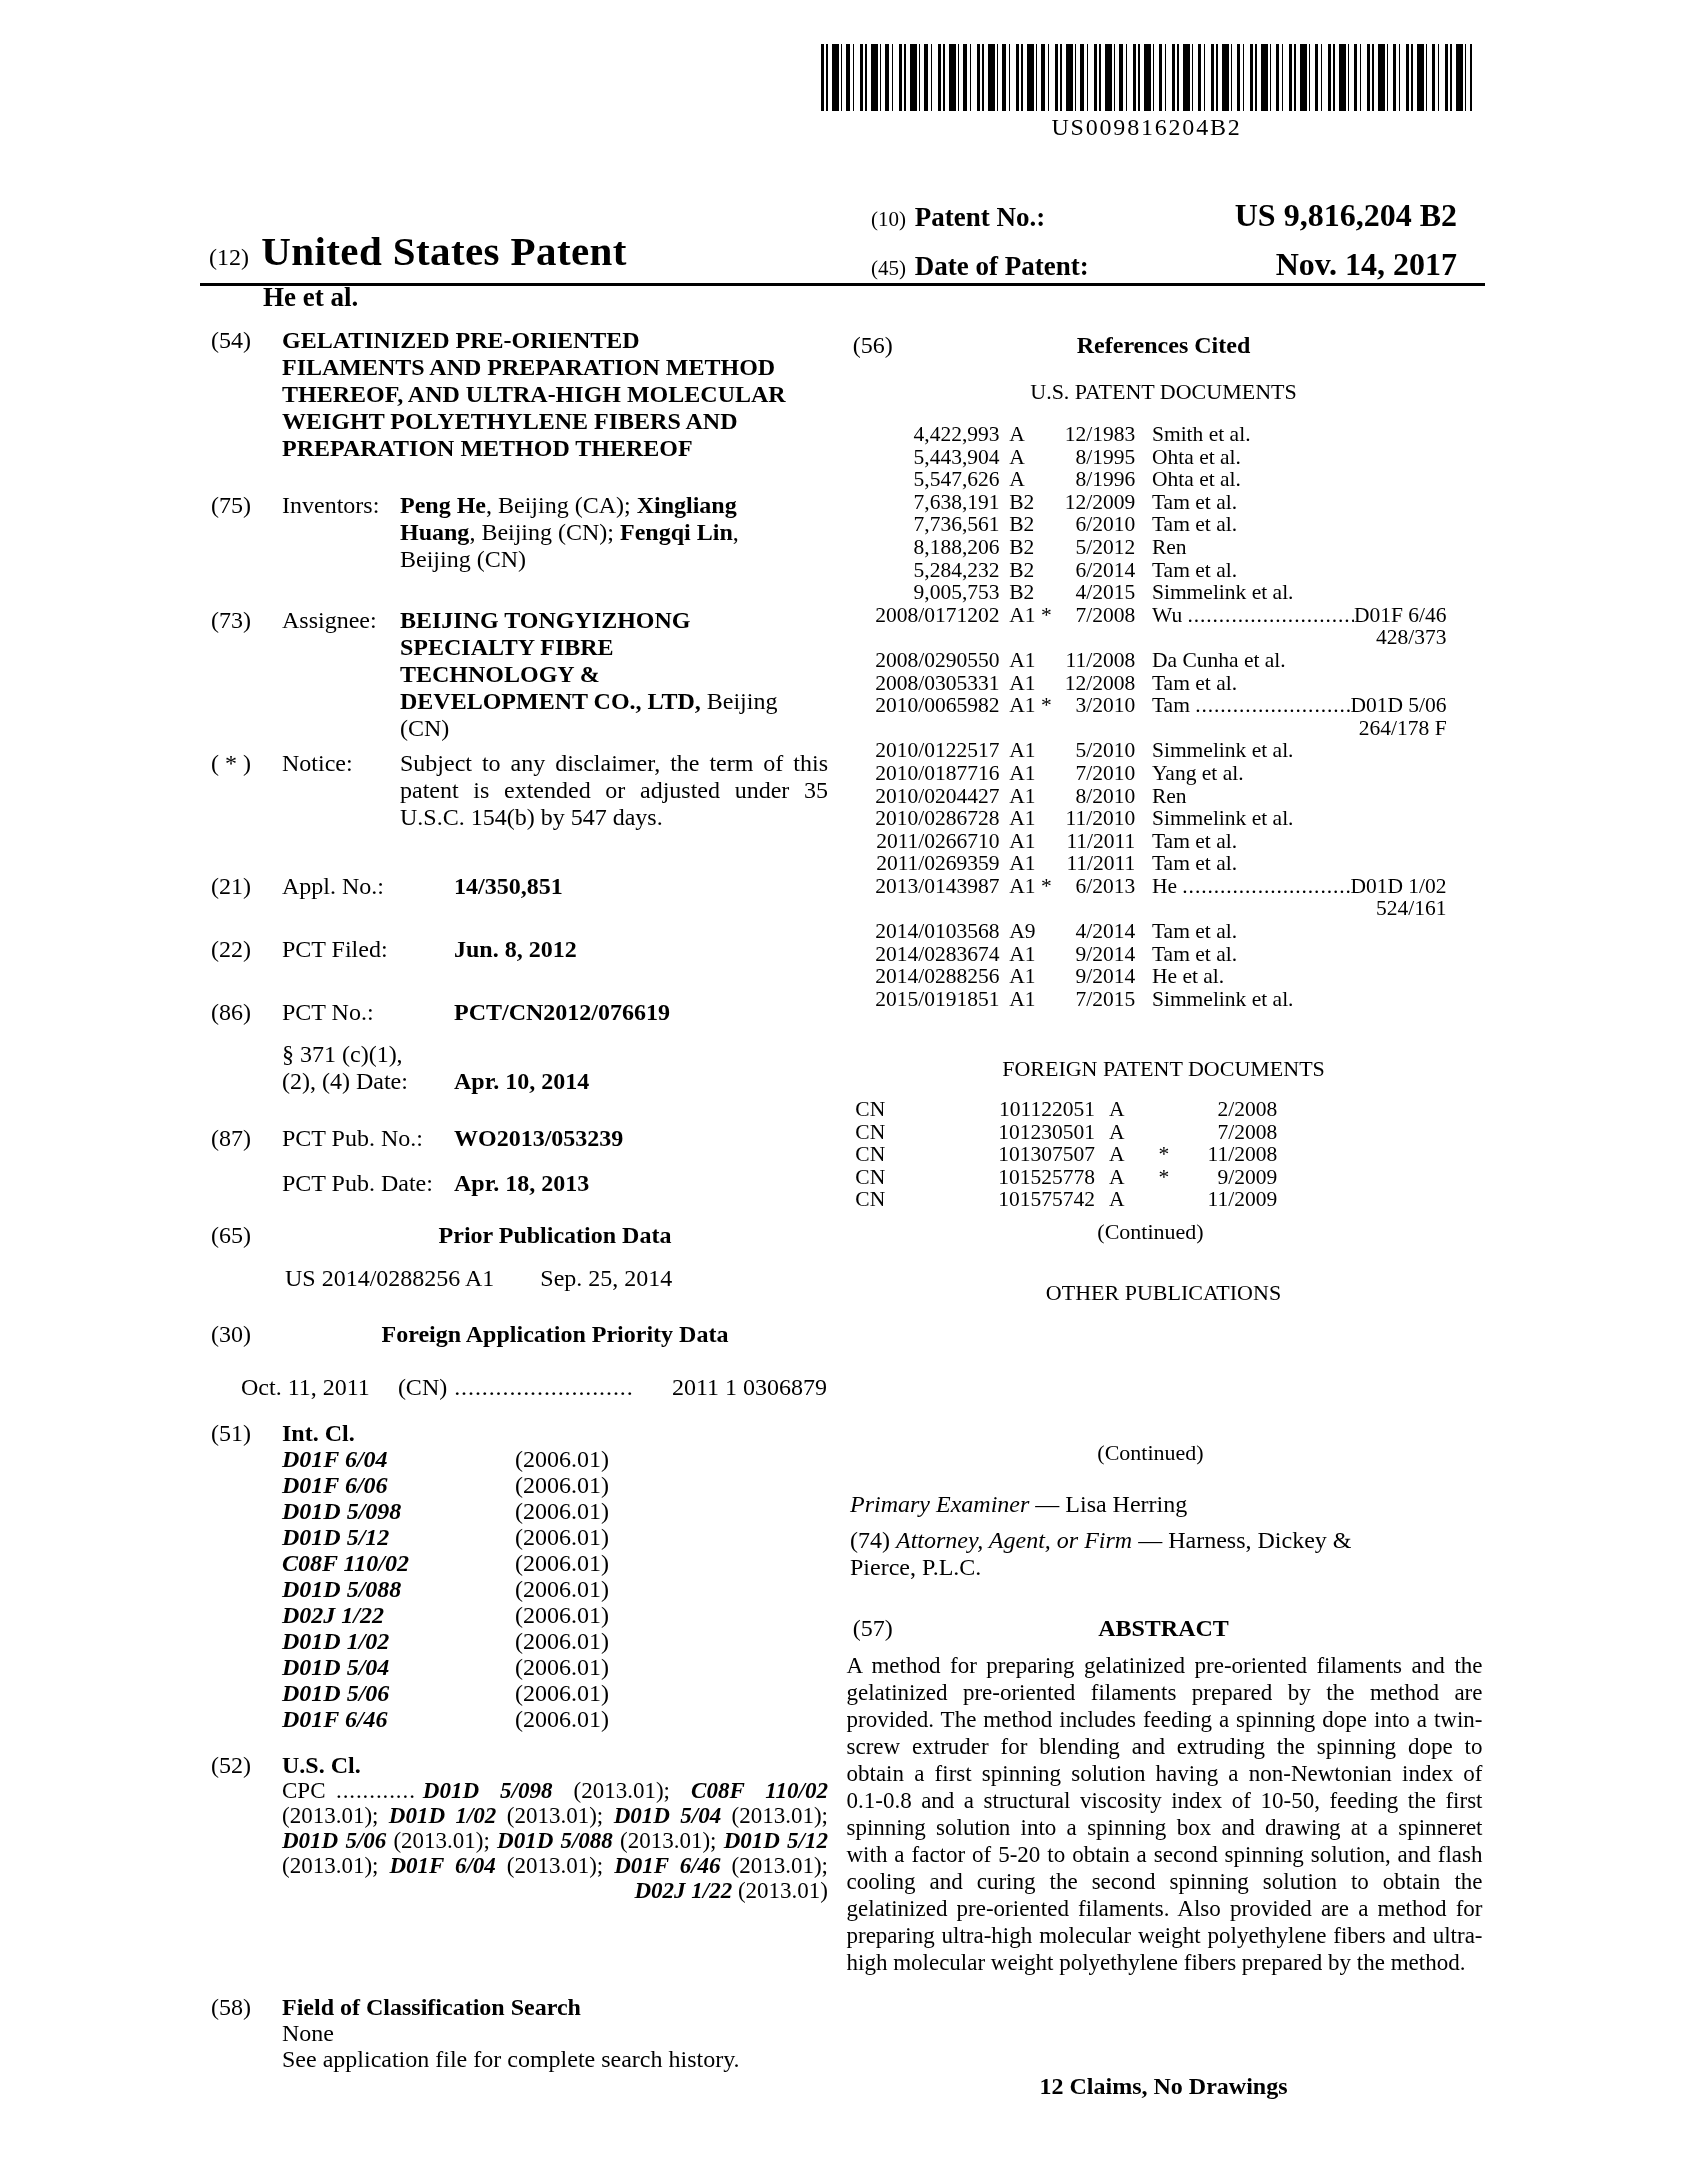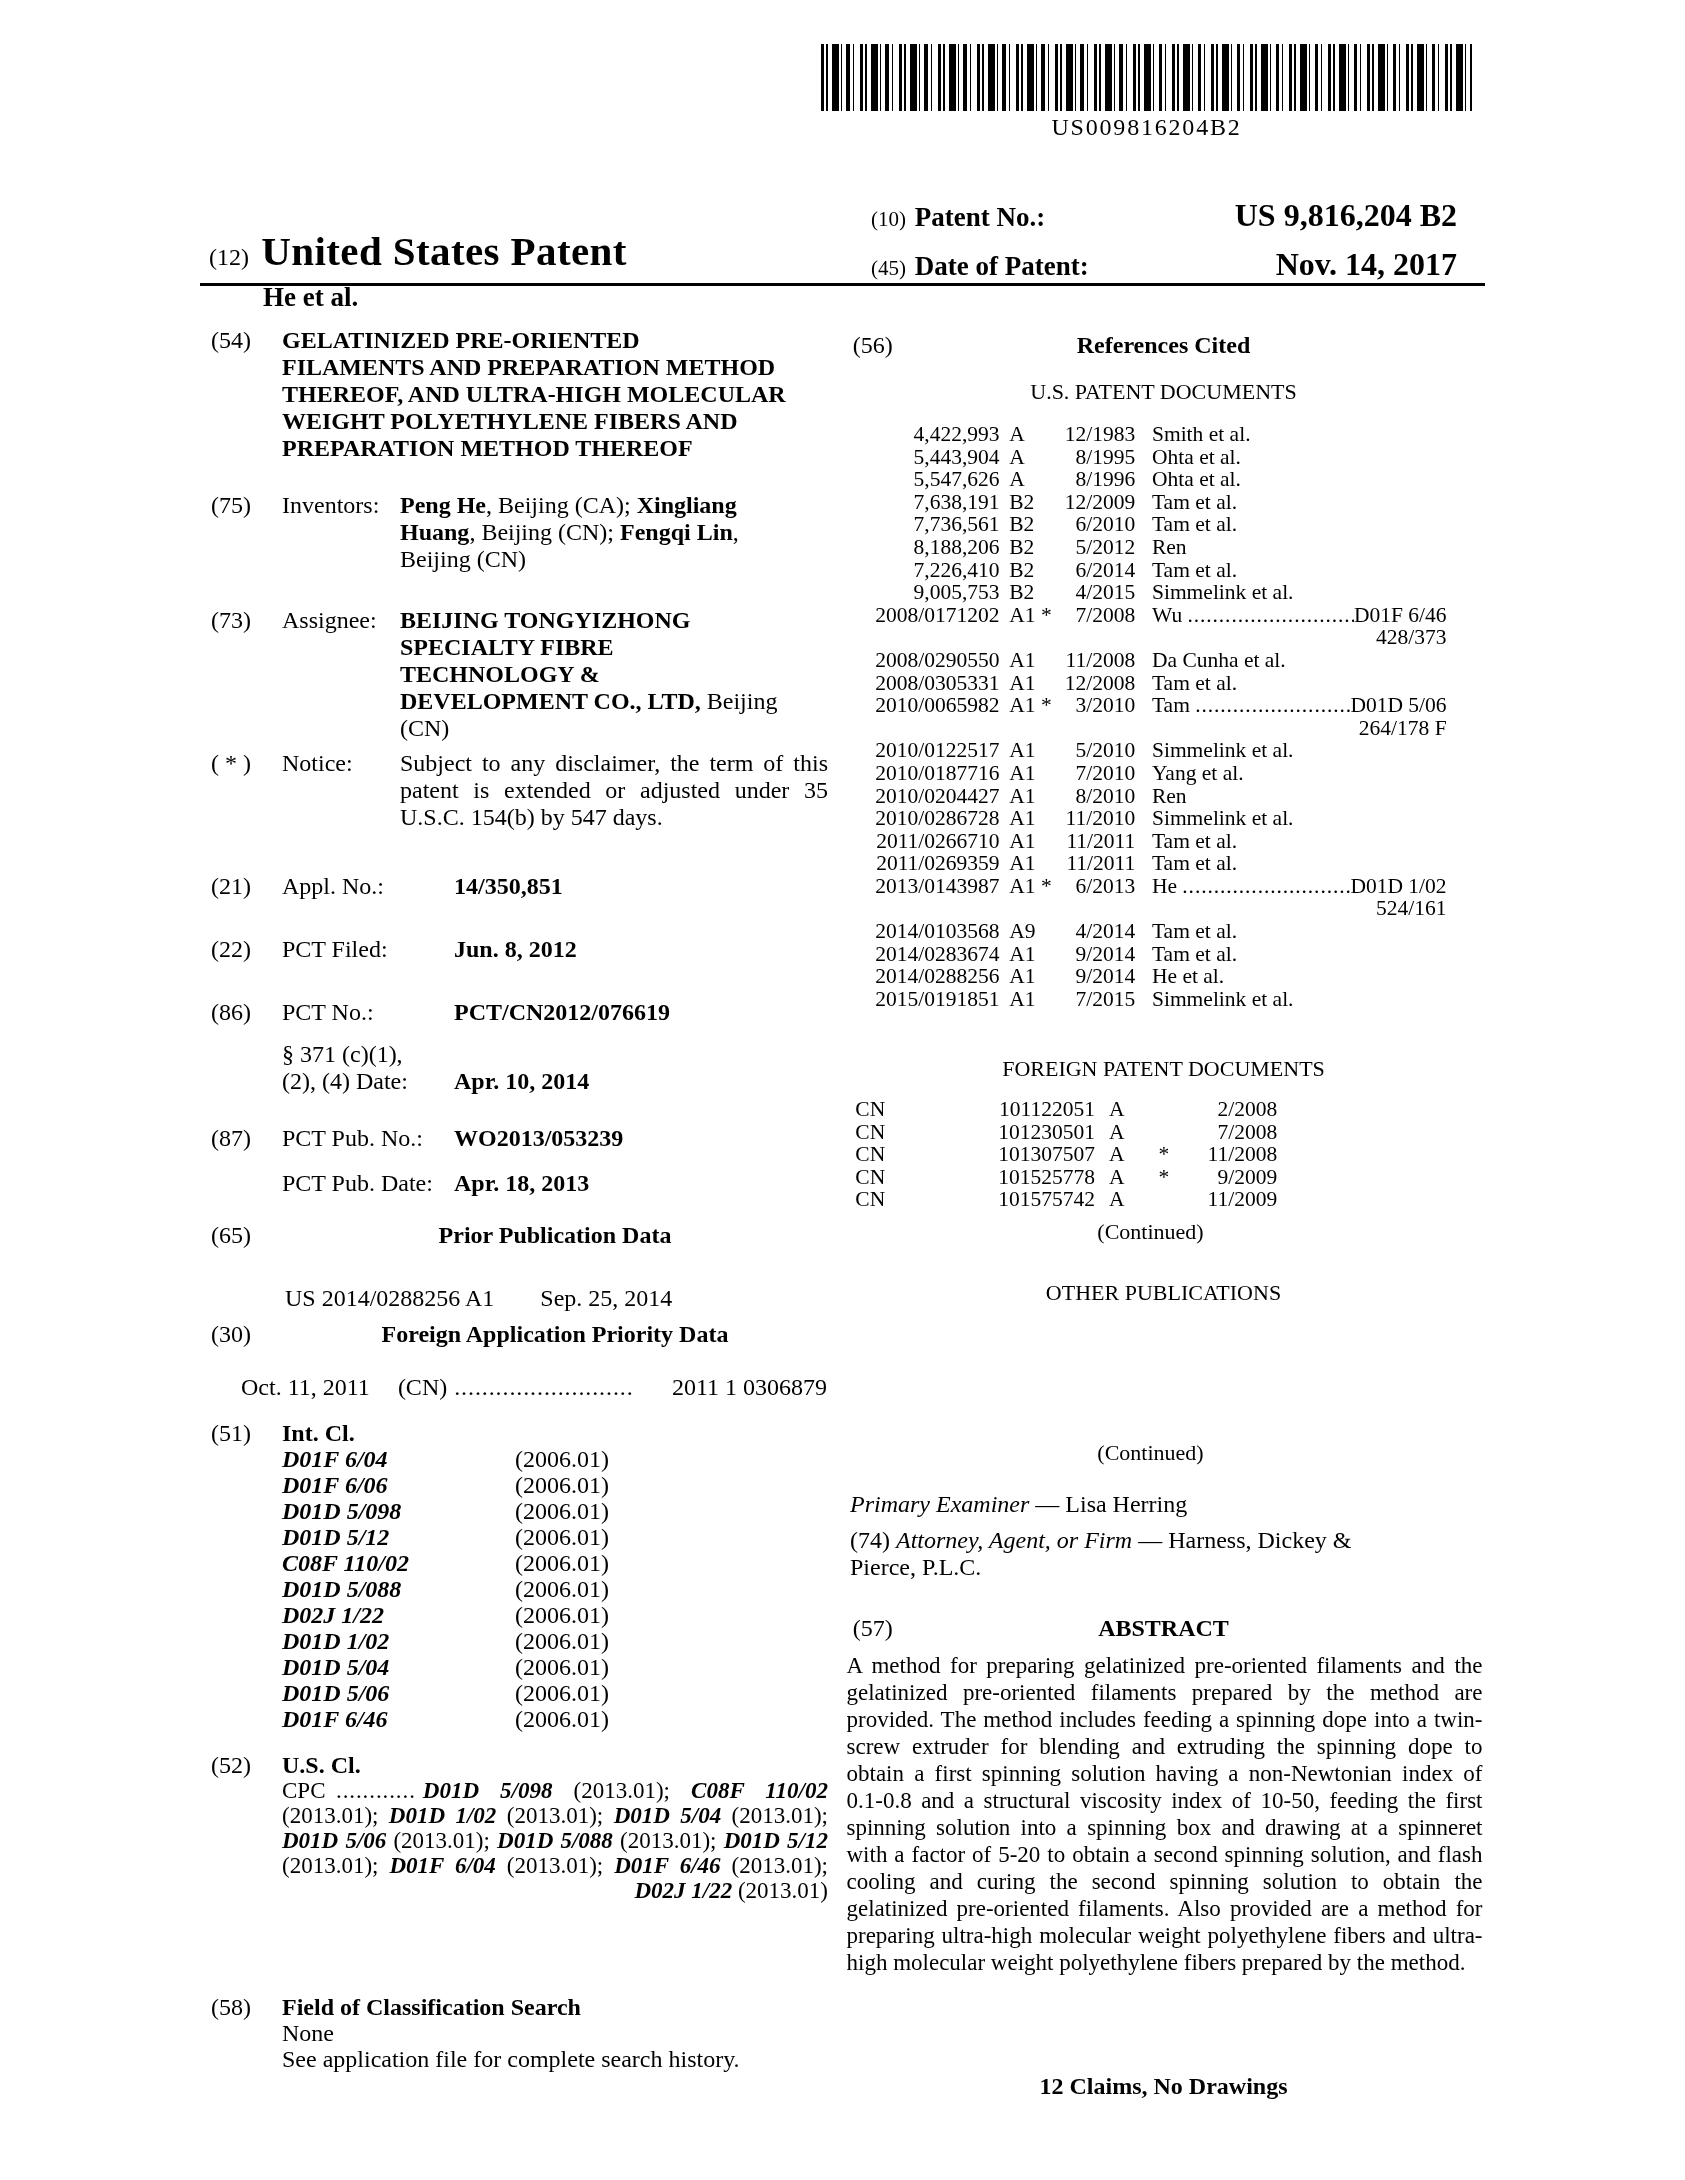--- a/index.html
+++ b/index.html
@@ -35,21 +35,21 @@
   .bi{font-weight:bold;font-style:italic;}
   .it{font-style:italic;}
   .title54{font-weight:bold;max-width:505px;line-height:27px;}
   .lrow{display:grid;grid-template-columns:118px 1fr;}
   .lrow.w{grid-template-columns:172px 1fr;}
   .val-inv{max-width:360px;}
   .val-asg{max-width:391px;}
   .val-not{max-width:432px;text-align:justify;}
   .mt17{margin-top:15px;} .mt20{margin-top:17.6px;}
   .cheading{text-align:center;font-weight:bold;}
-  .row65{display:flex;margin:36px 0 0 114px;}
+  .row65{display:flex;margin:16px 0 0 114px;}
   .sp52{display:inline-block;width:46px;}
   .row30{display:flex;margin:26px 0 0 70px;width:586px;}
   .gap32{display:inline-block;width:28px;}
   .lead{flex:1;overflow:hidden;white-space:nowrap;padding:0 7px;letter-spacing:0.9px;}
   .iclrow{display:grid;grid-template-columns:233px 1fr;line-height:26px;}
   .cpcblock{margin:0;max-width:550px;text-align:justify;text-align-last:right;line-height:25px;font-size:23px;}
   .cpc-dots{margin:0 7px 0 10.5px;letter-spacing:0.9px;}
   .lh30{line-height:26px;}
 
   
@@ -347,21 +347,21 @@
       </div>
         <div class="usrow">
         <span class="c-num">8,188,206</span>
         <span class="c-kind">B2</span>
         <span class="c-date">5/2012</span>
         <span class="c-name">Ren</span>
         <span class="c-lead"></span>
         <span class="c-cls"></span>
       </div>
         <div class="usrow">
-        <span class="c-num">7,226,410</span>
+        <span class="c-num">5,284,232</span>
         <span class="c-kind">B2</span>
         <span class="c-date">6/2014</span>
         <span class="c-name">Tam et al.</span>
         <span class="c-lead"></span>
         <span class="c-cls"></span>
       </div>
         <div class="usrow">
         <span class="c-num">9,005,753</span>
         <span class="c-kind">B2</span>
         <span class="c-date">4/2015</span>

